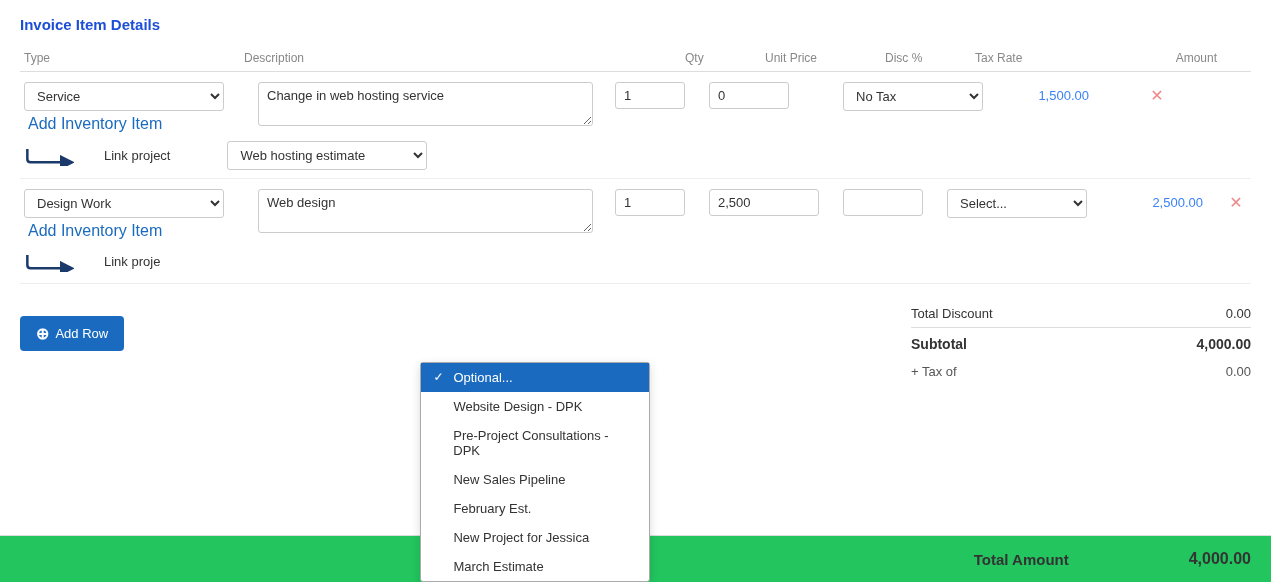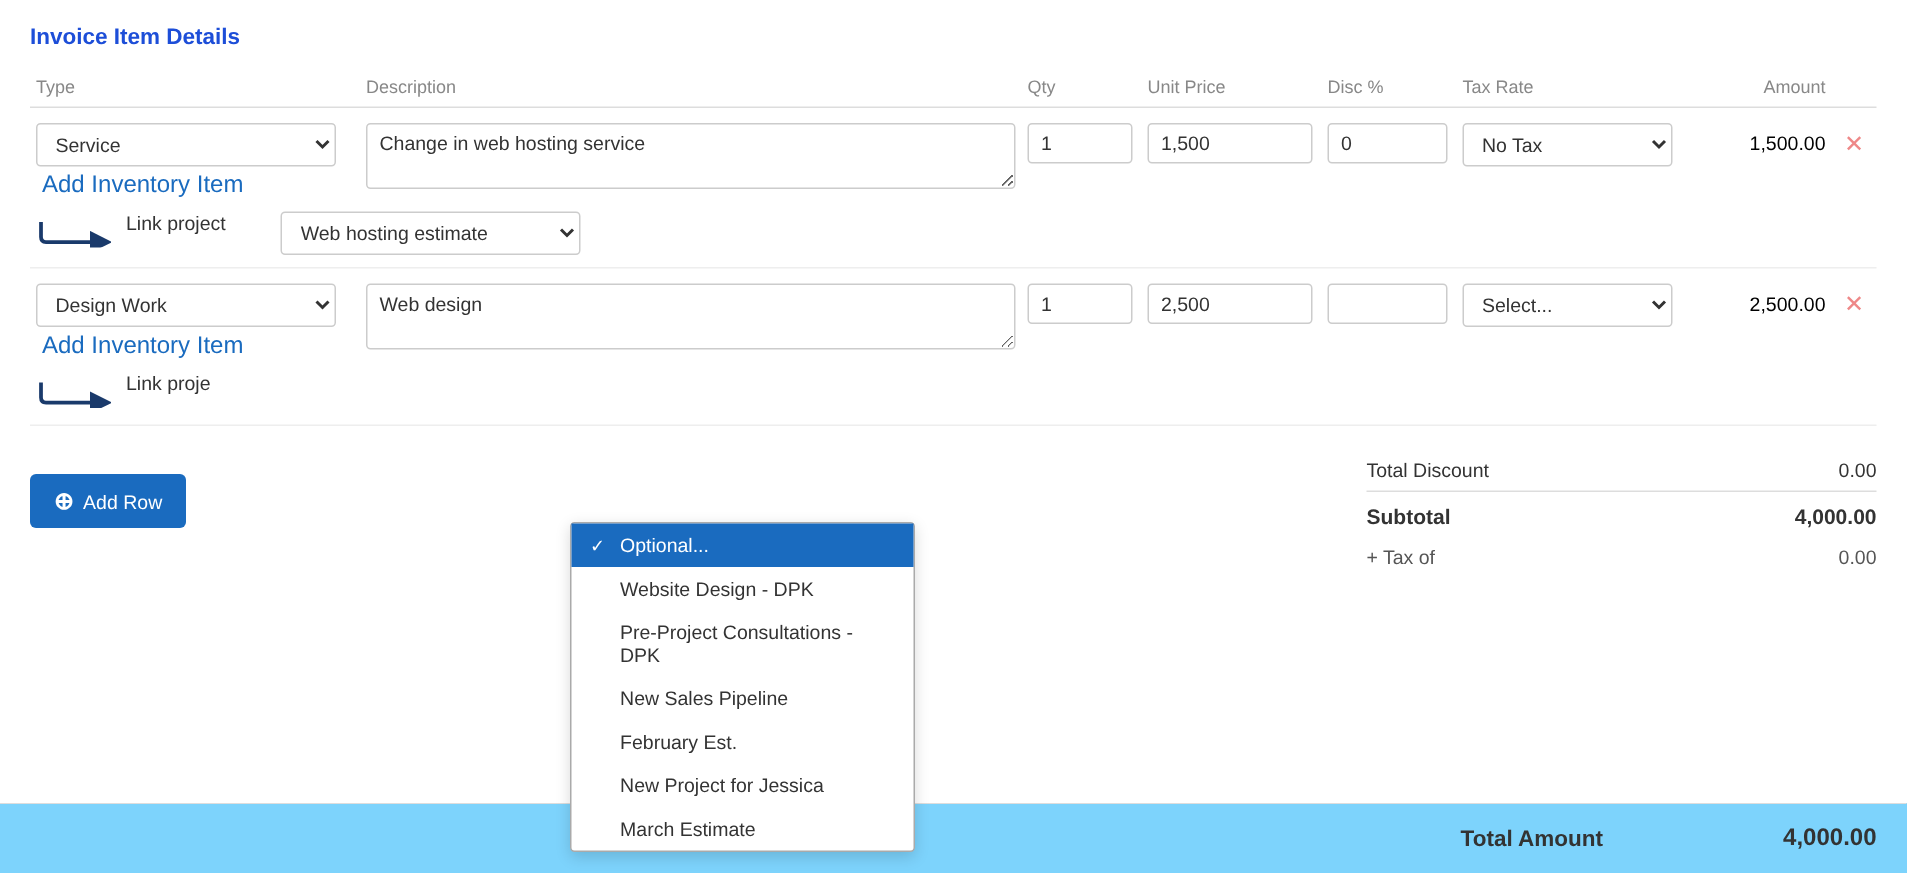--- a/index.html
+++ b/index.html
@@ -39,21 +39,21 @@
     .row-block {
       border-bottom: 1px solid #eee;
       padding: 10px 0 8px 0;
       position: relative;
     }
 
     .row-main {
       display: grid;
       grid-template-columns: 220px 1fr 80px 120px 90px 150px 100px 30px;
       align-items: start;
-      gap: 0;
+      gap: 14px;
     }
 
     .row-cell {
       padding: 0 4px;
     }
 
     select, input[type="text"], textarea {
       border: 1px solid #ccc;
       border-radius: 3px;
       padding: 5px 8px;
@@ -92,21 +92,21 @@
     }
 
     .tax-select {
       width: 140px;
     }
 
     .amount-value {
       padding-top: 6px;
       text-align: right;
       font-size: 13px;
-      color: #000000;
+      color: #3b82f6;
     }
 
     .remove-btn {
       color: #e88;
       font-size: 16px;
       cursor: pointer;
       padding-top: 4px;
       text-align: center;
     }
 
@@ -114,23 +114,24 @@
       color: #1a6bbf;
       font-size: 16px;
       cursor: pointer;
       margin-top: 4px;
       display: inline-block;
       padding-left: 4px;
     }
 
     .link-project-row {
       display: flex;
-      align-items: flex-start;
+      align-items: center;
       margin-top: 8px;
       padding-left: 4px;
+      gap: 20px;
     }
 
     .arrow-icon {
       display: inline-block;
       margin-right: 10px;
     }
 
     .arrow-svg {
       width: 50px;
       height: 24px;
@@ -243,21 +244,21 @@
       background: #1a6bbf;
       color: #fff;
     }
 
     .check-mark {
       font-size: 12px;
       width: 14px;
     }
 
     .total-bar {
-      background: #7dd3fc;
+      background: #22c55e;
       border-top: 1px solid #ddd;
       padding: 14px 20px;
       display: flex;
       justify-content: flex-end;
       align-items: center;
       gap: 60px;
       margin-top: 20px;
       position: fixed;
       bottom: 0;
       left: 0;
@@ -293,23 +294,20 @@
         </select>
         <div>
           <a class="add-inventory-link">Add Inventory Item</a>
         </div>
       </div>
       <div class="row-cell">
         <textarea style="">Change in web hosting service</textarea>
       </div>
       <div class="row-cell">
         <input type="text" class="qty-input" value="1" style="">
-      </div>
-      <div class="row-cell">
-        <input type="text" class="price-input" value="1,500" style="">
       </div>
       <div class="row-cell">
         <input type="text" class="disc-input" value="0" style="">
       </div>
       <div class="row-cell">
         <select class="tax-select">
           <option selected="">No Tax</option>
           <option>Tax 1</option>
           <option>Tax 2</option>
         </select>

